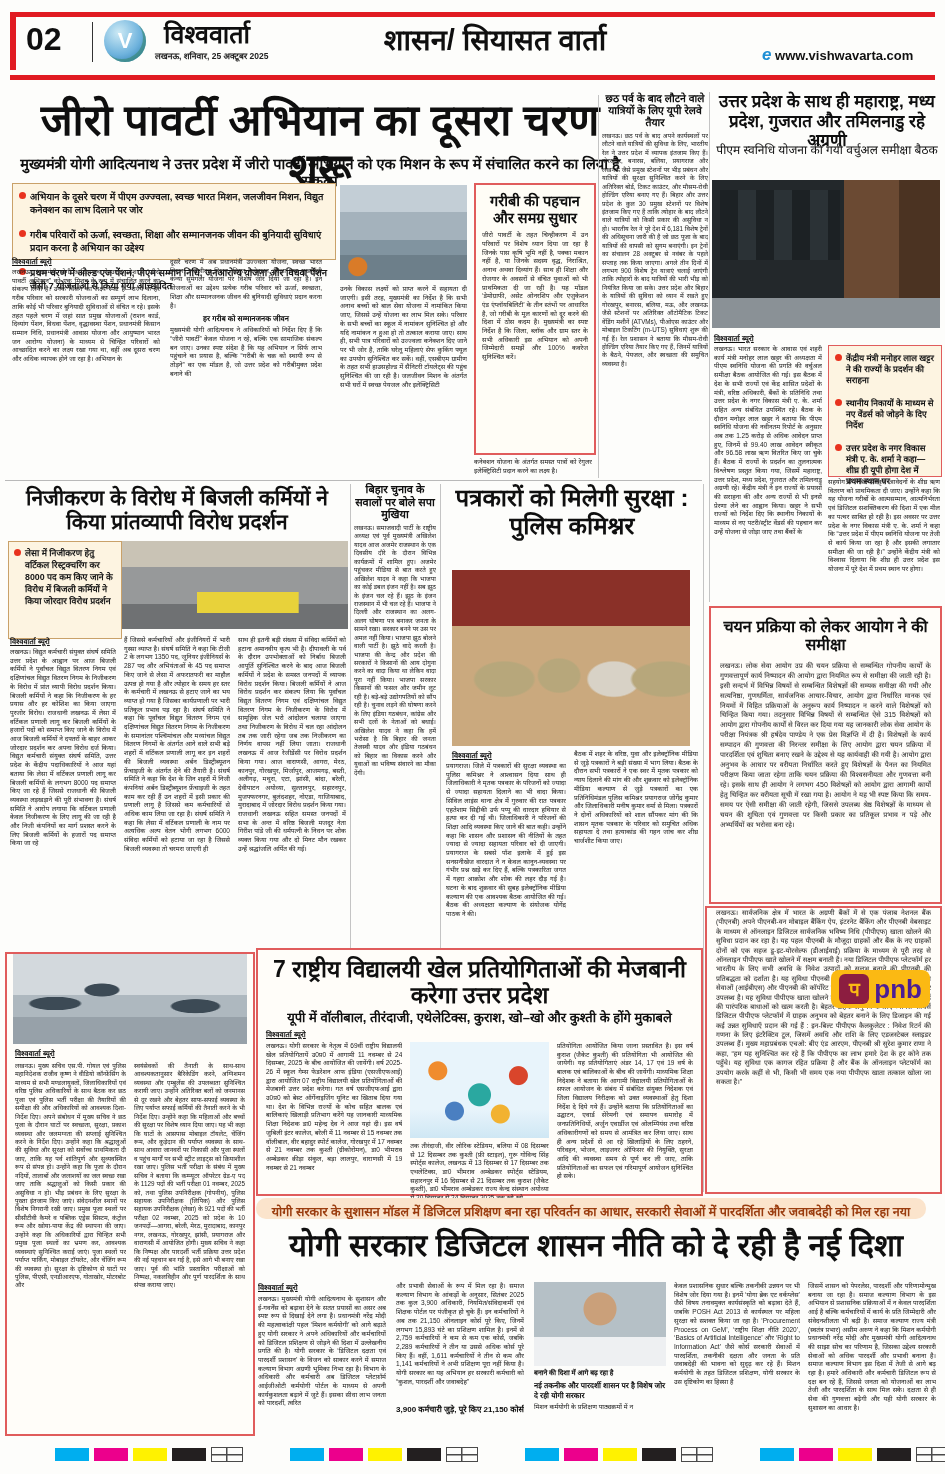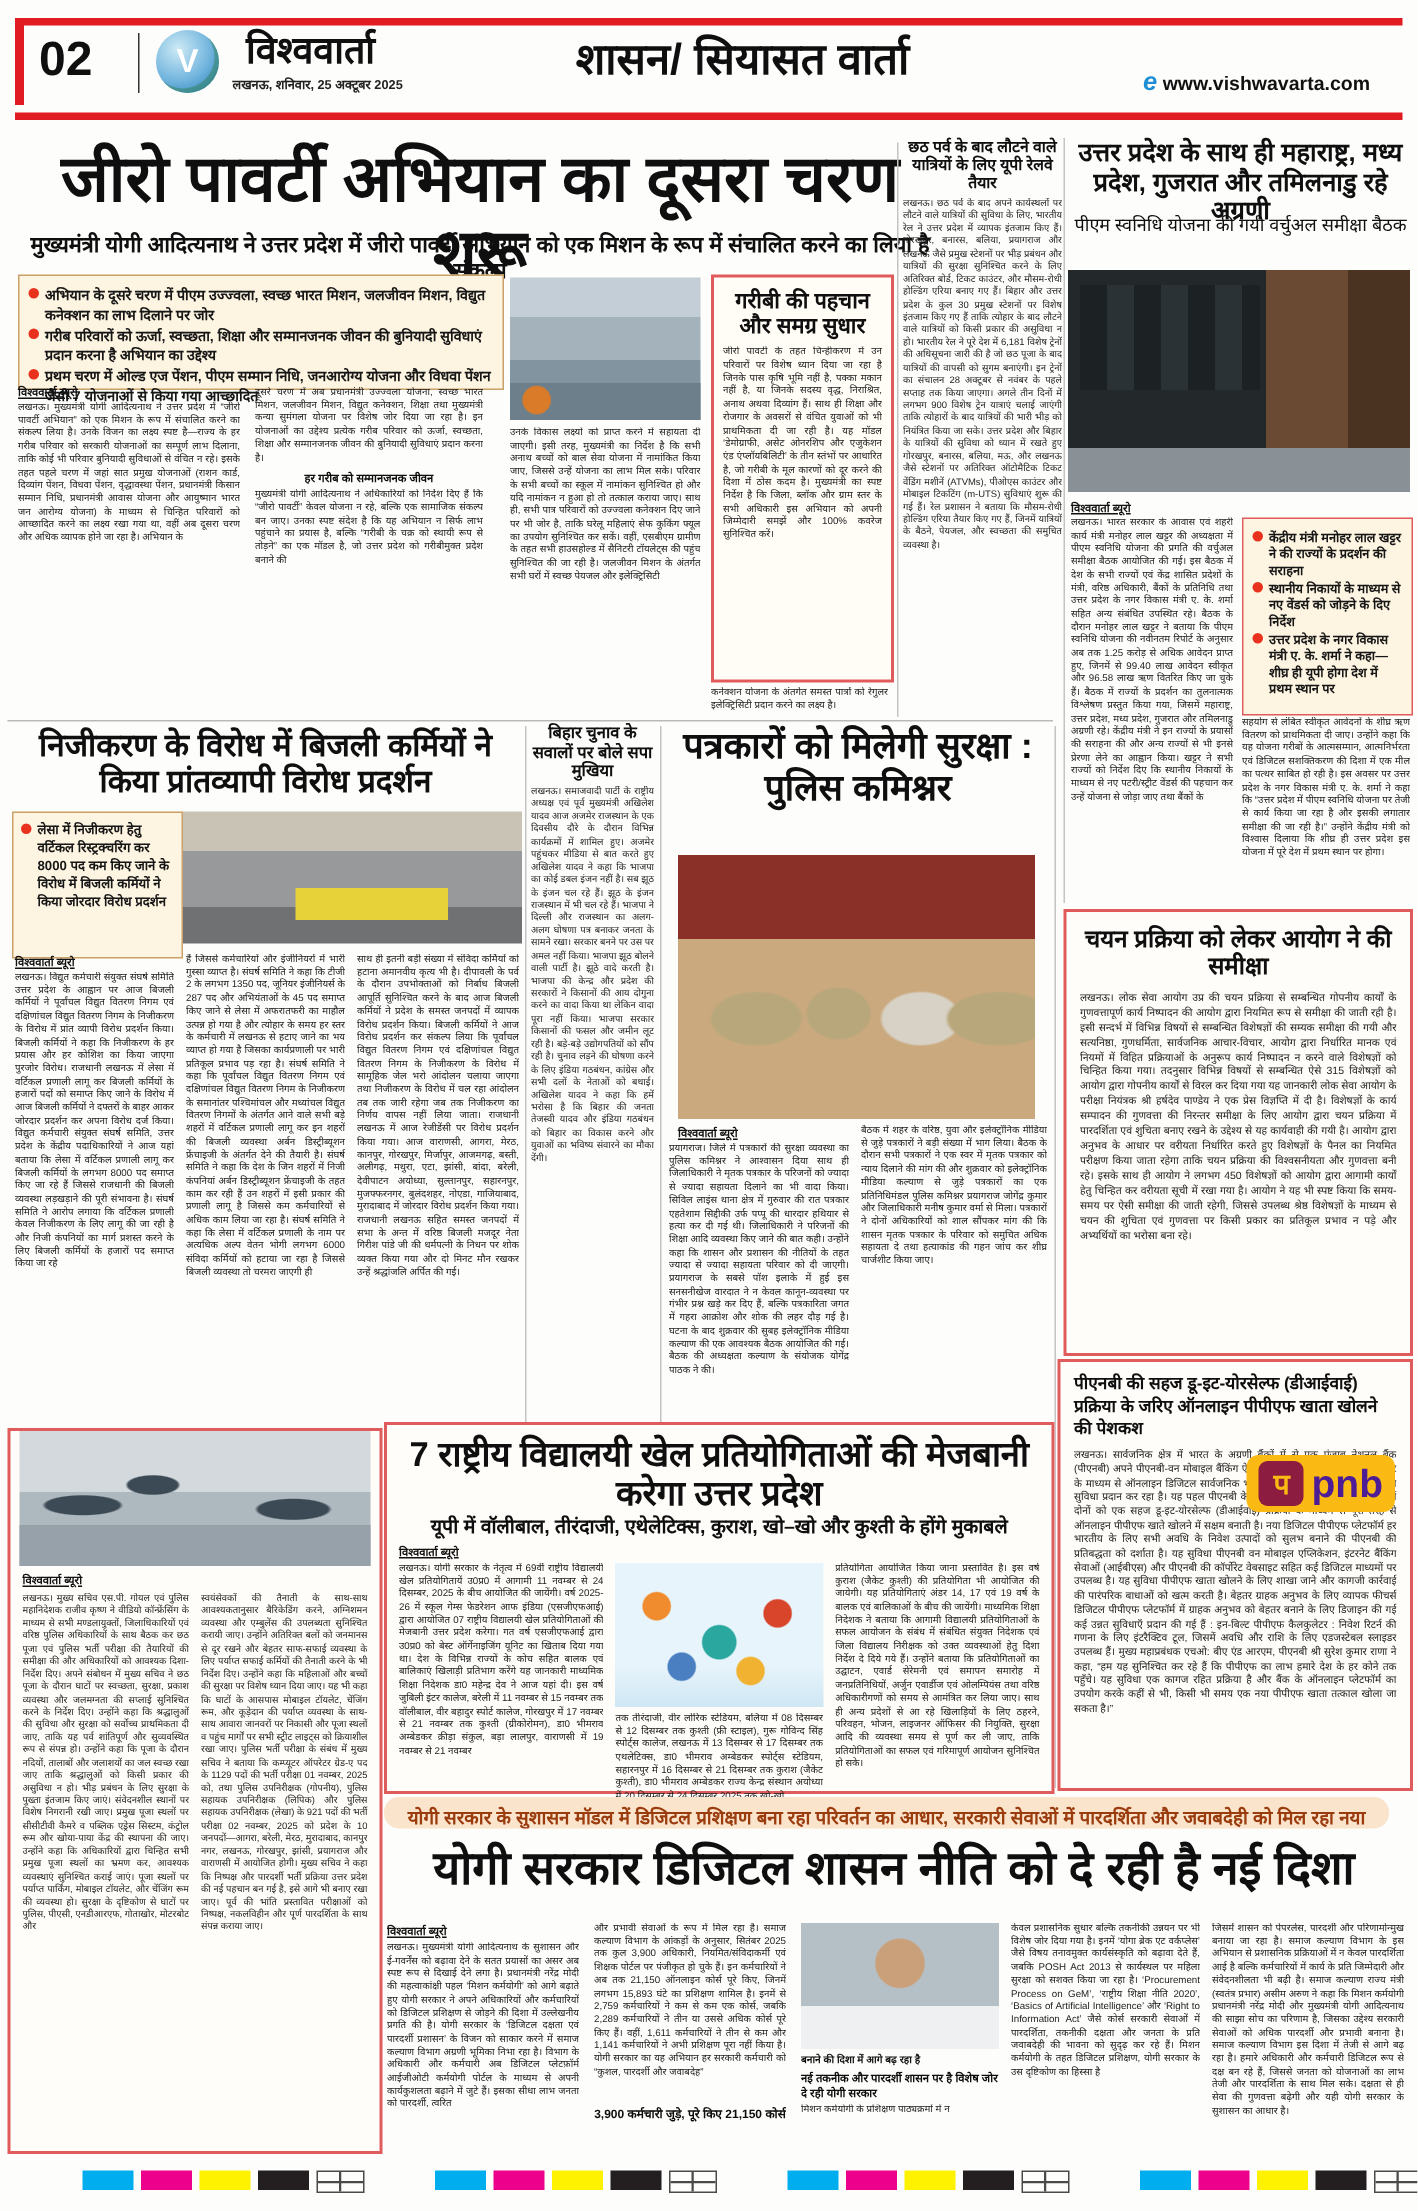--- a/index.html
+++ b/index.html
@@ -4,21 +4,21 @@
 <style>
   html,body{margin:0;padding:0;background:#ffffff;}
   body{font-family:"Liberation Sans","DejaVu Sans",sans-serif;color:#1c1c1c;}
   #paper{position:relative;width:945px;height:1474px;background:#fdfdfb;overflow:hidden;}
   .abs{position:absolute;}
   .hl{font-weight:800;color:#0f0f0f;line-height:1.15;}
   .center{text-align:center;}
   .body-txt{font-size:6.5px;line-height:1.34;text-align:justify;color:#222;overflow:hidden;}
   .byline{font-weight:bold;font-size:7.5px;text-decoration:underline;color:#111;}
   .cream{background:#fdf4e1;}
-  .bullet-list{display:flex;flex-direction:column;gap:1px;}
+  .bullet-list{display:flex;flex-direction:column;gap:12px;}
   .bullet{display:flex;gap:4px;align-items:flex-start;font-weight:bold;color:#161616;}
   .dot{width:7px;height:7px;border-radius:50%;background:#e8321e;flex:none;margin-top:2px;}
   .redbox{border:2px solid #e05c5c;background:#fffdf9;}
   .tanbox{border:1px solid #c9a169;background:#fdf4e1;}
   .vrule{width:1px;background:#c4c4c4;}
   .hrule{height:1px;background:#b9b9b9;}
   .photo{overflow:hidden;}
   .caption{font-size:6.8px;font-weight:bold;color:#111;}
   .subhead-inline{font-weight:bold;font-size:7.5px;text-align:center;color:#0d0d0d;margin:3px 0;}
   .sw{display:inline-block;width:34px;height:13px;margin-right:5px;}
@@ -155,21 +155,20 @@
   <div class="abs body-txt" style="left:446px;top:762px;width:120px;height:188px;">प्रयागराज। जिले में पत्रकारों की सुरक्षा व्यवस्था का पुलिस कमिश्नर ने आश्वासन दिया साथ ही जिलाधिकारी ने मृतक पत्रकार के परिजनों को ज्यादा से ज्यादा सहायता दिलाने का भी वादा किया। सिविल लाइंस थाना क्षेत्र में गुरुवार की रात पत्रकार एहतेशाम सिद्दीकी उर्फ पप्पू की धारदार हथियार से हत्या कर दी गई थी। जिलाधिकारी ने परिजनों की शिक्षा आदि व्यवस्था किए जाने की बात कही। उन्होंने कहा कि शासन और प्रशासन की नीतियों के तहत ज्यादा से ज्यादा सहायता परिवार को दी जाएगी। प्रयागराज के सबसे पॉश इलाके में हुई इस सनसनीखेज वारदात ने न केवल कानून-व्यवस्था पर गंभीर प्रश्न खड़े कर दिए हैं, बल्कि पत्रकारिता जगत में गहरा आक्रोश और शोक की लहर दौड़ गई है। घटना के बाद शुक्रवार की सुबह इलेक्ट्रॉनिक मीडिया कल्याण की एक आवश्यक बैठक आयोजित की गई। बैठक की अध्यक्षता कल्याण के संयोजक योगेंद्र पाठक ने की।</div>
   <div class="abs body-txt" style="left:574px;top:750px;width:124px;height:200px;">बैठक में शहर के वरिष्ठ, युवा और इलेक्ट्रॉनिक मीडिया से जुड़े पत्रकारों ने बड़ी संख्या में भाग लिया। बैठक के दौरान सभी पत्रकारों ने एक स्वर में मृतक पत्रकार को न्याय दिलाने की मांग की और शुक्रवार को इलेक्ट्रॉनिक मीडिया कल्याण से जुड़े पत्रकारों का एक प्रतिनिधिमंडल पुलिस कमिश्नर प्रयागराज जोगेंद्र कुमार और जिलाधिकारी मनीष कुमार वर्मा से मिला। पत्रकारों ने दोनों अधिकारियों को शाल सौंपकर मांग की कि शासन मृतक पत्रकार के परिवार को समुचित अधिक सहायता दे तथा हत्याकांड की गहन जांच कर शीघ्र चार्जशीट किया जाए।</div>
 
   <div class="abs vrule" style="left:703px;top:484px;height:708px;"></div>
   <div class="abs redbox" style="left:709px;top:606px;width:229px;height:294px;">
     <div class="hl center" style="font-size:16px;margin:10px 8px 6px 8px;">चयन प्रक्रिया को लेकर आयोग ने की समीक्षा</div>
     <div class="body-txt" style="margin:0 9px;height:240px;font-size:7px;line-height:1.42;">लखनऊ। लोक सेवा आयोग उप्र की चयन प्रक्रिया से सम्बन्धित गोपनीय कार्यों के गुणवत्तापूर्ण कार्य निष्पादन की आयोग द्वारा नियमित रूप से समीक्षा की जाती रही है। इसी सन्दर्भ में विभिन्न विषयों से सम्बन्धित विशेषज्ञों की सम्यक समीक्षा की गयी और सत्यनिष्ठा, गुणधर्मिता, सार्वजनिक आचार-विचार, आयोग द्वारा निर्धारित मानक एवं नियमों में विहित प्रक्रियाओं के अनुरूप कार्य निष्पादन न करने वाले विशेषज्ञों को चिन्हित किया गया। तदनुसार विभिन्न विषयों से सम्बन्धित ऐसे 315 विशेषज्ञों को आयोग द्वारा गोपनीय कार्यों से विरल कर दिया गया यह जानकारी लोक सेवा आयोग के परीक्षा नियंत्रक श्री हर्षदेव पाण्डेय ने एक प्रेस विज्ञप्ति में दी है। विशेषज्ञों के कार्य सम्पादन की गुणवत्ता की निरन्तर समीक्षा के लिए आयोग द्वारा चयन प्रक्रिया में पारदर्शिता एवं शुचिता बनाए रखने के उद्देश्य से यह कार्यवाही की गयी है। आयोग द्वारा अनुभव के आधार पर वरीयता निर्धारित करते हुए विशेषज्ञों के पैनल का नियमित परीक्षण किया जाता रहेगा ताकि चयन प्रक्रिया की विश्वसनीयता और गुणवत्ता बनी रहे। इसके साथ ही आयोग ने लगभग 450 विशेषज्ञों को आयोग द्वारा आगामी कार्यों हेतु चिन्हित कर वरीयता सूची में रखा गया है। आयोग ने यह भी स्पष्ट किया कि समय-समय पर ऐसी समीक्षा की जाती रहेगी, जिससे उपलब्ध श्रेष्ठ विशेषज्ञों के माध्यम से चयन की शुचिता एवं गुणवत्ता पर किसी प्रकार का प्रतिकूल प्रभाव न पड़े और अभ्यर्थियों का भरोसा बना रहे।</div>
   </div>
 
   <div class="abs redbox" style="left:705px;top:906px;width:233px;height:284px;">
-    <div class="hl" style="font-size:11.5px;margin:8px 9px 5px 9px;line-height:1.3;">पीएनबी की सहज डू-इट-योरसेल्फ (डीआईवाई) प्रक्रिया के जरिए ऑनलाइन पीपीएफ खाता खोलने की पेशकश</div>
     <div class="pnb-logo" style="position:absolute;right:10px;top:62px;">
       <span class="pnb-tile">प</span>
       <span class="pnb-word">pnb</span>
     </div>
     <div class="body-txt" style="margin:0 9px;height:222px;font-size:6.9px;line-height:1.36;">लखनऊ। सार्वजनिक क्षेत्र में भारत के अग्रणी बैंकों में से एक पंजाब नेशनल बैंक (पीएनबी) अपने पीएनबी-वन मोबाइल बैंकिंग ऐप, इंटरनेट बैंकिंग और पीएनबी वेबसाइट के माध्यम से ऑनलाइन डिजिटल सार्वजनिक भविष्य निधि (पीपीएफ) खाता खोलने की सुविधा प्रदान कर रहा है। यह पहल पीएनबी के मौजूदा ग्राहकों और बैंक के नए ग्राहकों दोनों को एक सहज डू-इट-योरसेल्फ (डीआईवाई) प्रक्रिया के माध्यम से पूरी तरह से ऑनलाइन पीपीएफ खाते खोलने में सक्षम बनाती है। नया डिजिटल पीपीएफ प्लेटफॉर्म हर भारतीय के लिए सभी अवधि के निवेश उत्पादों को सुलभ बनाने की पीएनबी की प्रतिबद्धता को दर्शाता है। यह सुविधा पीएनबी वन मोबाइल एप्लिकेशन, इंटरनेट बैंकिंग सेवाओं (आईबीएस) और पीएनबी की कॉर्पोरेट वेबसाइट सहित कई डिजिटल माध्यमों पर उपलब्ध है। यह सुविधा पीपीएफ खाता खोलने के लिए शाखा जाने और कागजी कार्रवाई की पारंपरिक बाधाओं को खत्म करती है। बेहतर ग्राहक अनुभव के लिए व्यापक फीचर्स डिजिटल पीपीएफ प्लेटफॉर्म में ग्राहक अनुभव को बेहतर बनाने के लिए डिजाइन की गई कई उन्नत सुविधाएँ प्रदान की गई हैं : इन-बिल्ट पीपीएफ कैलकुलेटर : निवेश रिटर्न की गणना के लिए इंटरैक्टिव टूल, जिसमें अवधि और राशि के लिए एडजस्टेबल स्लाइडर उपलब्ध हैं। मुख्य महाप्रबंधक एचओ: बीए एंड आरएम, पीएनबी श्री सुरेश कुमार राणा ने कहा, “हम यह सुनिश्चित कर रहे हैं कि पीपीएफ का लाभ हमारे देश के हर कोने तक पहुँचे। यह सुविधा एक कागज रहित प्रक्रिया है और बैंक के ऑनलाइन प्लेटफॉर्म का उपयोग करके कहीं से भी, किसी भी समय एक नया पीपीएफ खाता तत्काल खोला जा सकता है।”</div>
   </div>
 
   <div class="abs redbox" style="left:5px;top:952px;width:246px;height:480px;">
     <div class="photo" style="margin:0 6px;height:90px;background:
          radial-gradient(ellipse at 18% 55%, #3c4a55 0 9%, transparent 10%),

